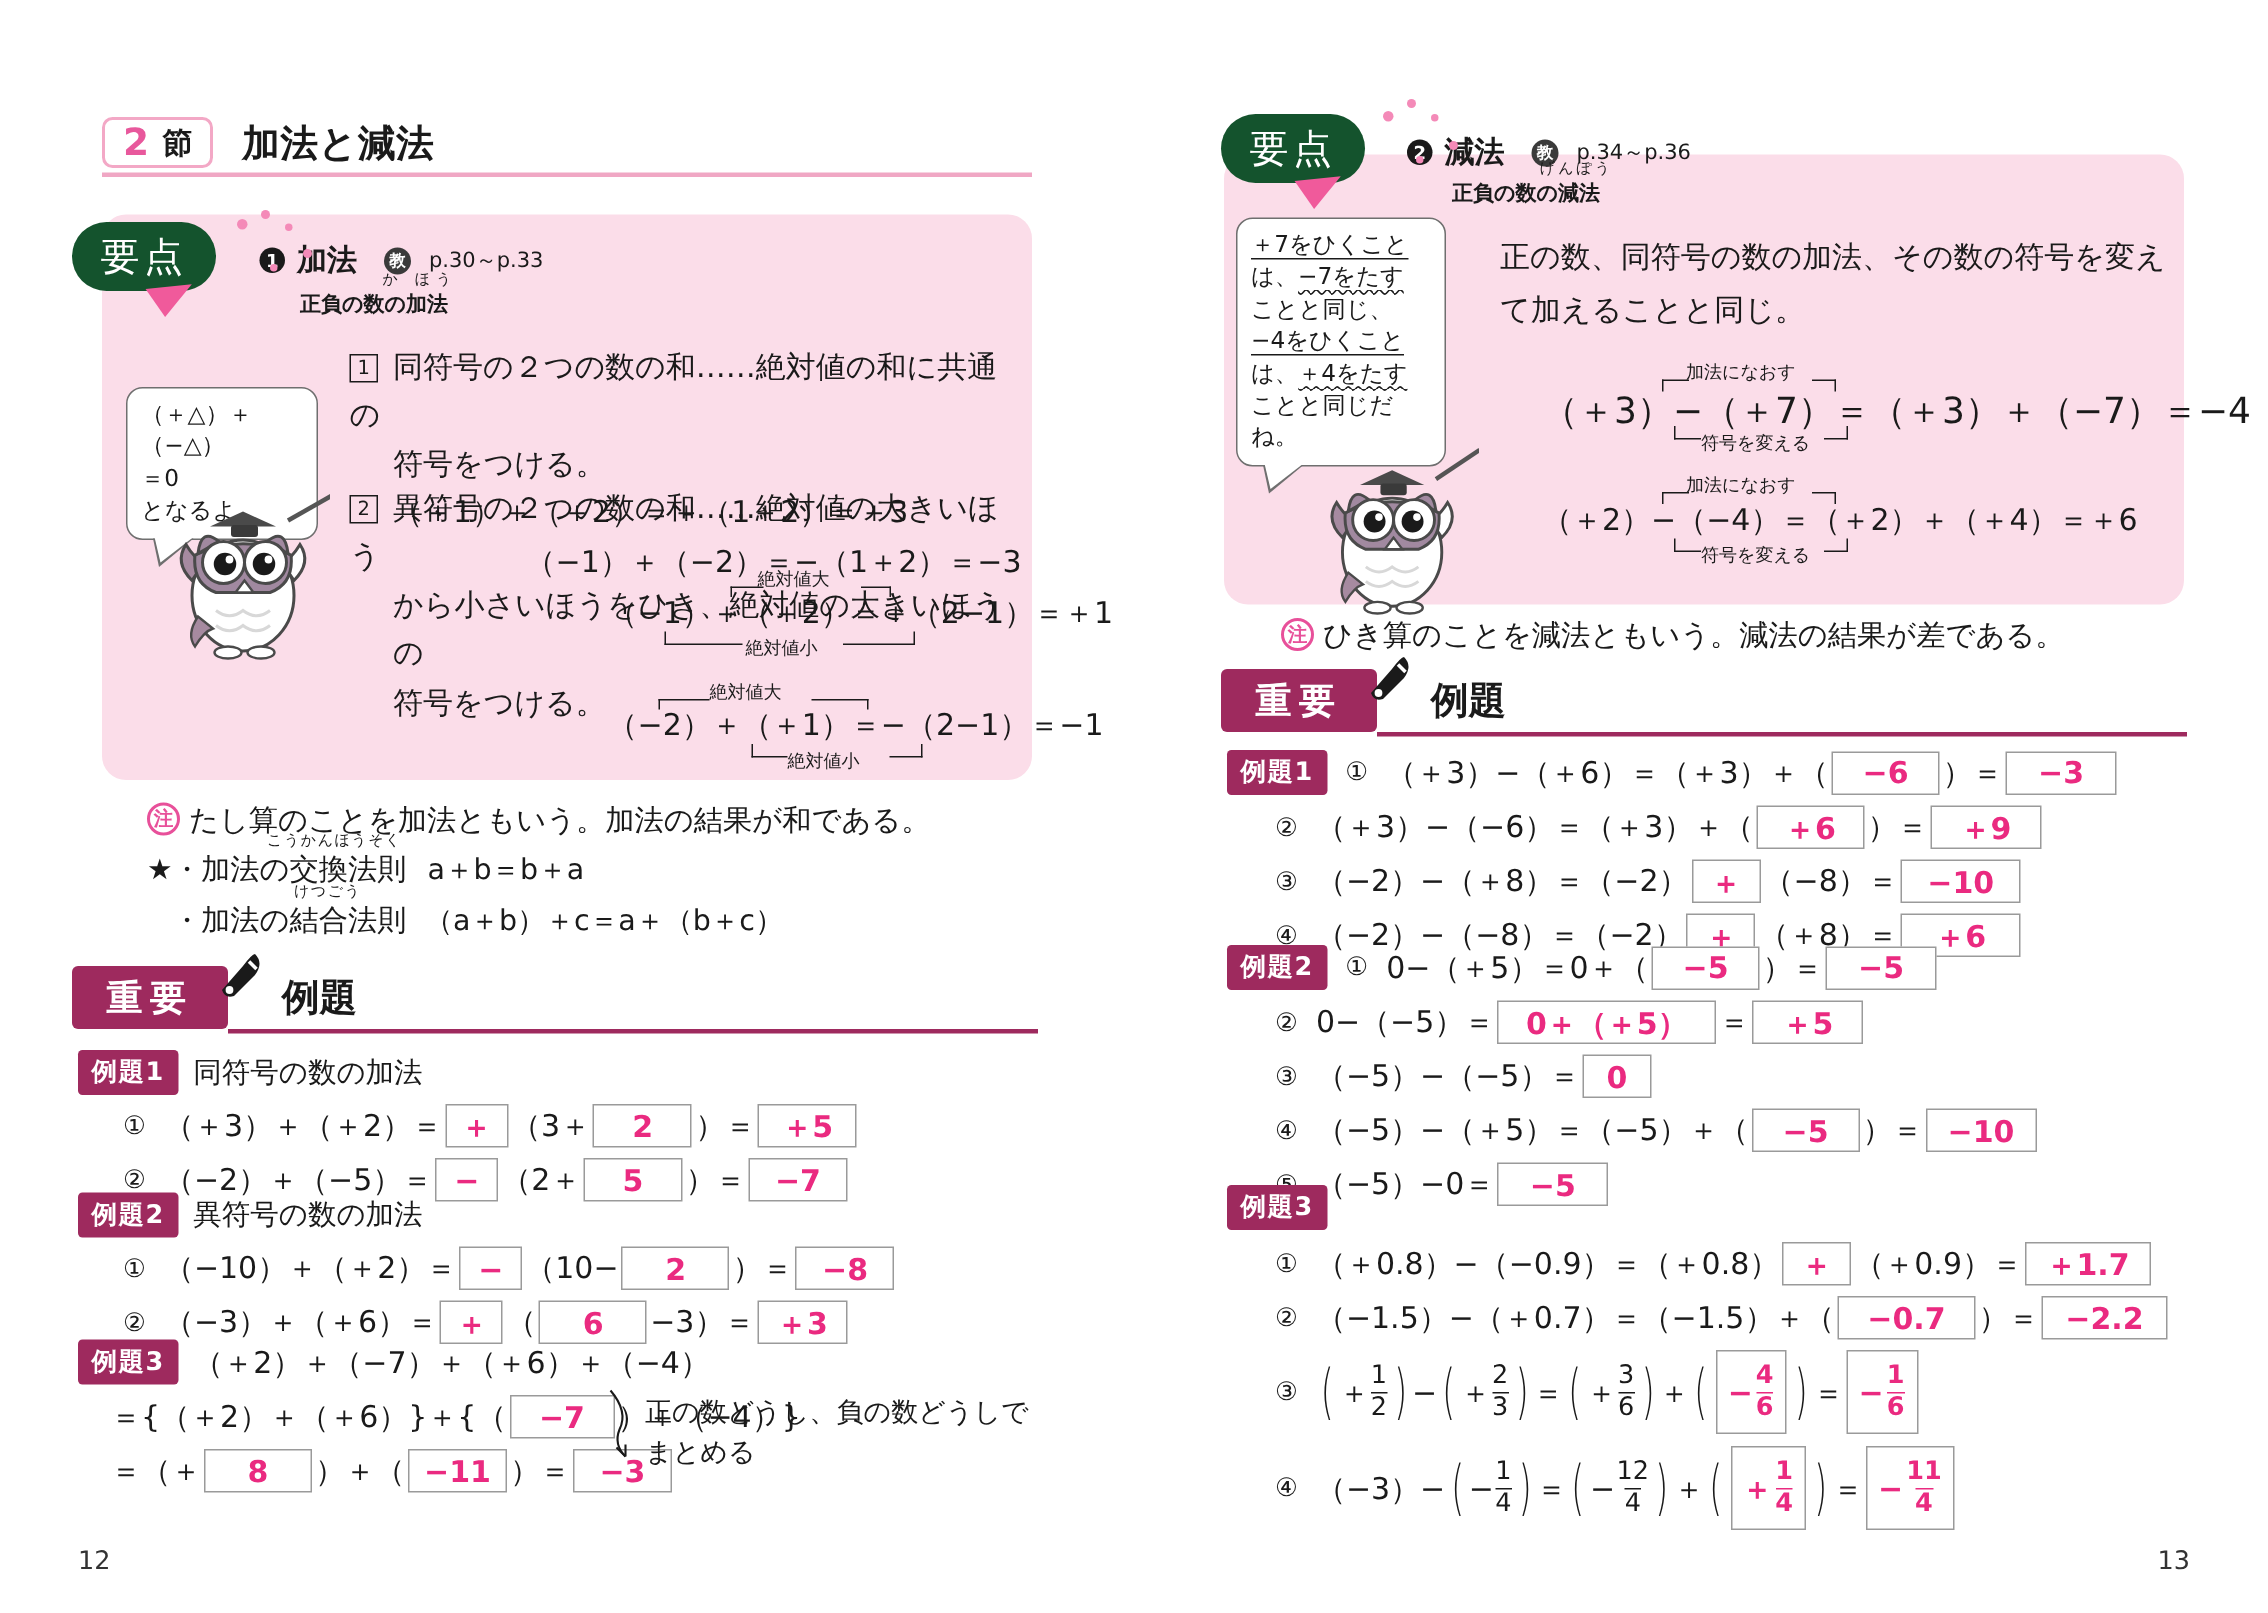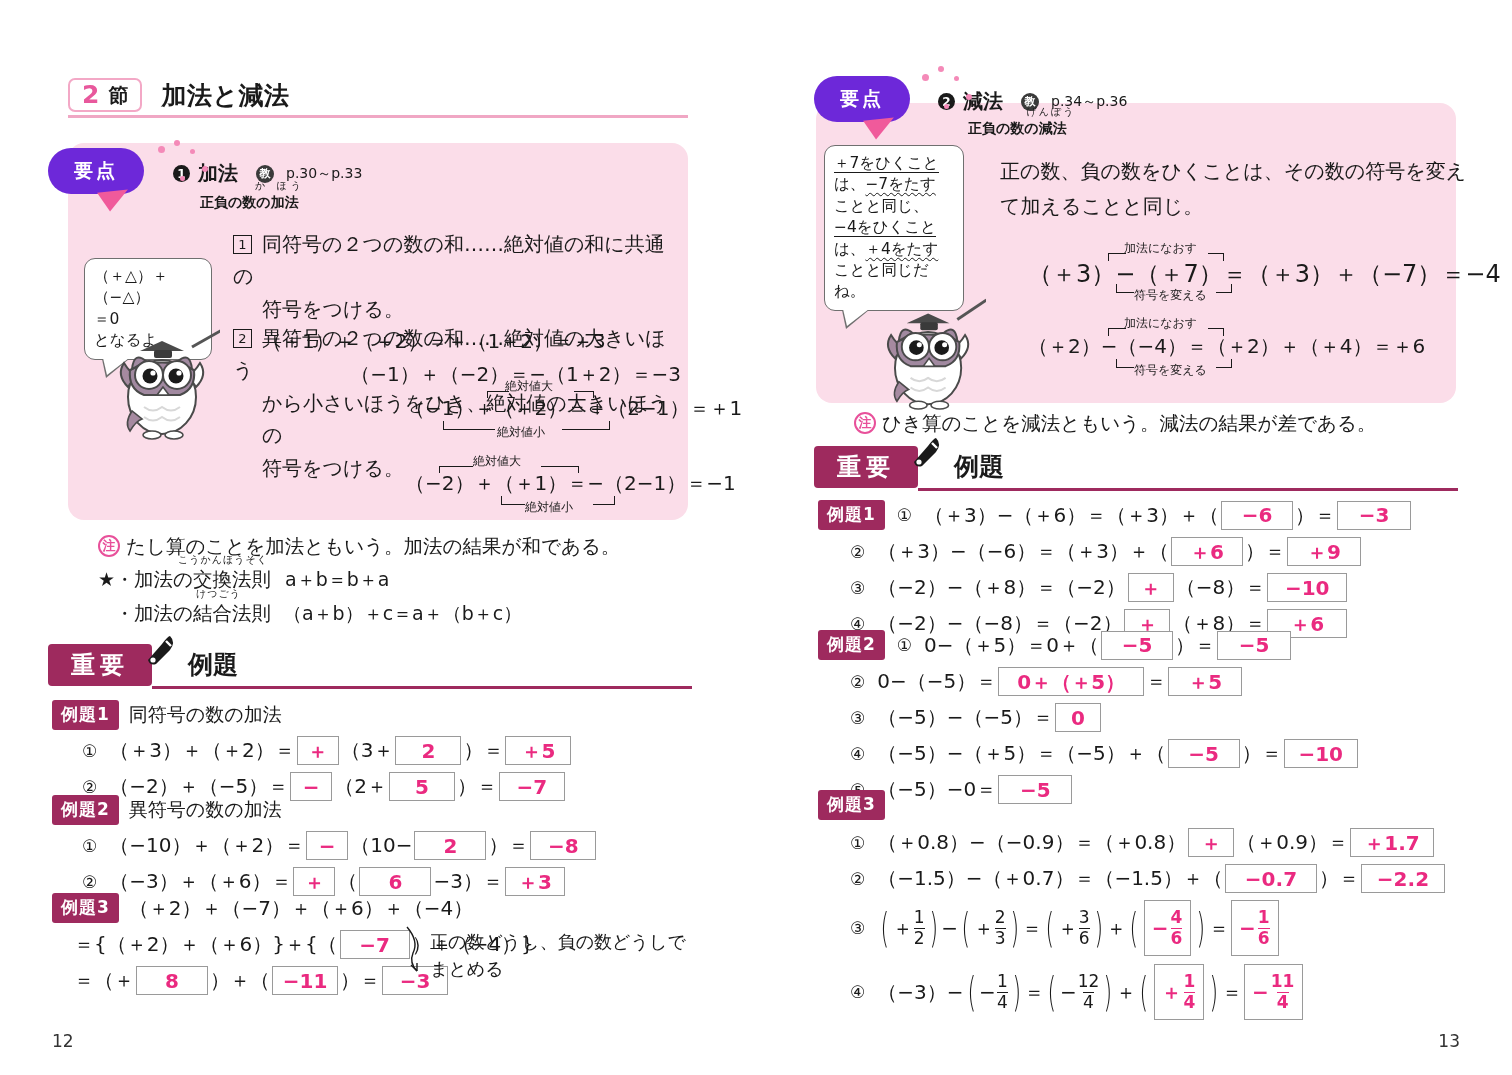--- a/index.html
+++ b/index.html
@@ -26,22 +26,22 @@
   .sec-title { display: inline-block; margin-left: 14px; font-size: 25px; font-weight: bold; letter-spacing: .5px; vertical-align: middle; }
   .sec-rule { position: absolute; left: 68px; top: 115px; width: 620px; height: 3px; background: #f0a7c4; }
 
   
   .pink-panel {
     position: absolute; background: #fbdde9; border-radius: 16px;
   }
   .youten-badge {
     position: absolute; z-index: 5;
     width: 96px; height: 46px; border-radius: 23px;
-    background: #6d28d9; color: #fff;
-    font-size: 19px; font-weight: bold; letter-spacing: 3px;
+    background: #14532d; color: #fff;
+    font-size: 26px; font-weight: normal; letter-spacing: 3px;
     display: flex; align-items: center; justify-content: center;
   }
   .youten-badge::after {
     content: ""; position: absolute; left: 50px; bottom: -17px;
     width: 0; height: 0;
     border-left: 11px solid transparent; border-right: 20px solid transparent;
     border-top: 20px solid #f05a9b;
     transform: rotate(-6deg);
   }
   .sparkles { position: absolute; z-index: 6; pointer-events: none; }
@@ -415,21 +415,21 @@
       <span class="pref">p.34～p.36</span>
     </div>
 
     <div style="position:absolute; left:212px; top:118px;">
       <span class="ruby-wrap">
         <span class="ruby-top" style="left:52px; width:62px; letter-spacing:2px;">げんぽう</span>
         <span class="sub-title">正負の数の減法</span>
       </span>
     </div>
 
-    <div class="rule-line" style="position:absolute; left:244px; top:155px;">正の数、負の数をひくことは、その数の符号を変え</div>
+    <div class="rule-line" style="position:absolute; left:244px; top:155px;">正の数、同符号の数の加法、その数の符号を変え</div>
     <div class="rule-line" style="position:absolute; left:244px; top:190px;">て加えることと同じ。</div>
 
     <div class="annot-block" style="position:absolute; left:272px; top:258px;">
       <div class="annot-lab" style="left:96px; top:-18px;">加法になおす</div>
       <div class="brk" style="left:80px; top:-5px; width:18px; border-top:1.2px solid; border-left:1.2px solid; height:8px;"></div>
       <div class="brk" style="left:180px; top:-5px; width:16px; border-top:1.2px solid; border-right:1.2px solid; height:8px;"></div>
       <div style="font-size:24px; white-space:nowrap;">（＋3）−（＋7）＝（＋3）＋（−7）＝−4</div>
       <div class="annot-lab" style="left:106px; top:29px;">符号を変える</div>
       <div class="brk" style="left:88px; top:26px; width:18px; border-bottom:1.2px solid; border-left:1.2px solid; height:9px;"></div>
       <div class="brk" style="left:188px; top:26px; width:16px; border-bottom:1.2px solid; border-right:1.2px solid; height:9px;"></div>

